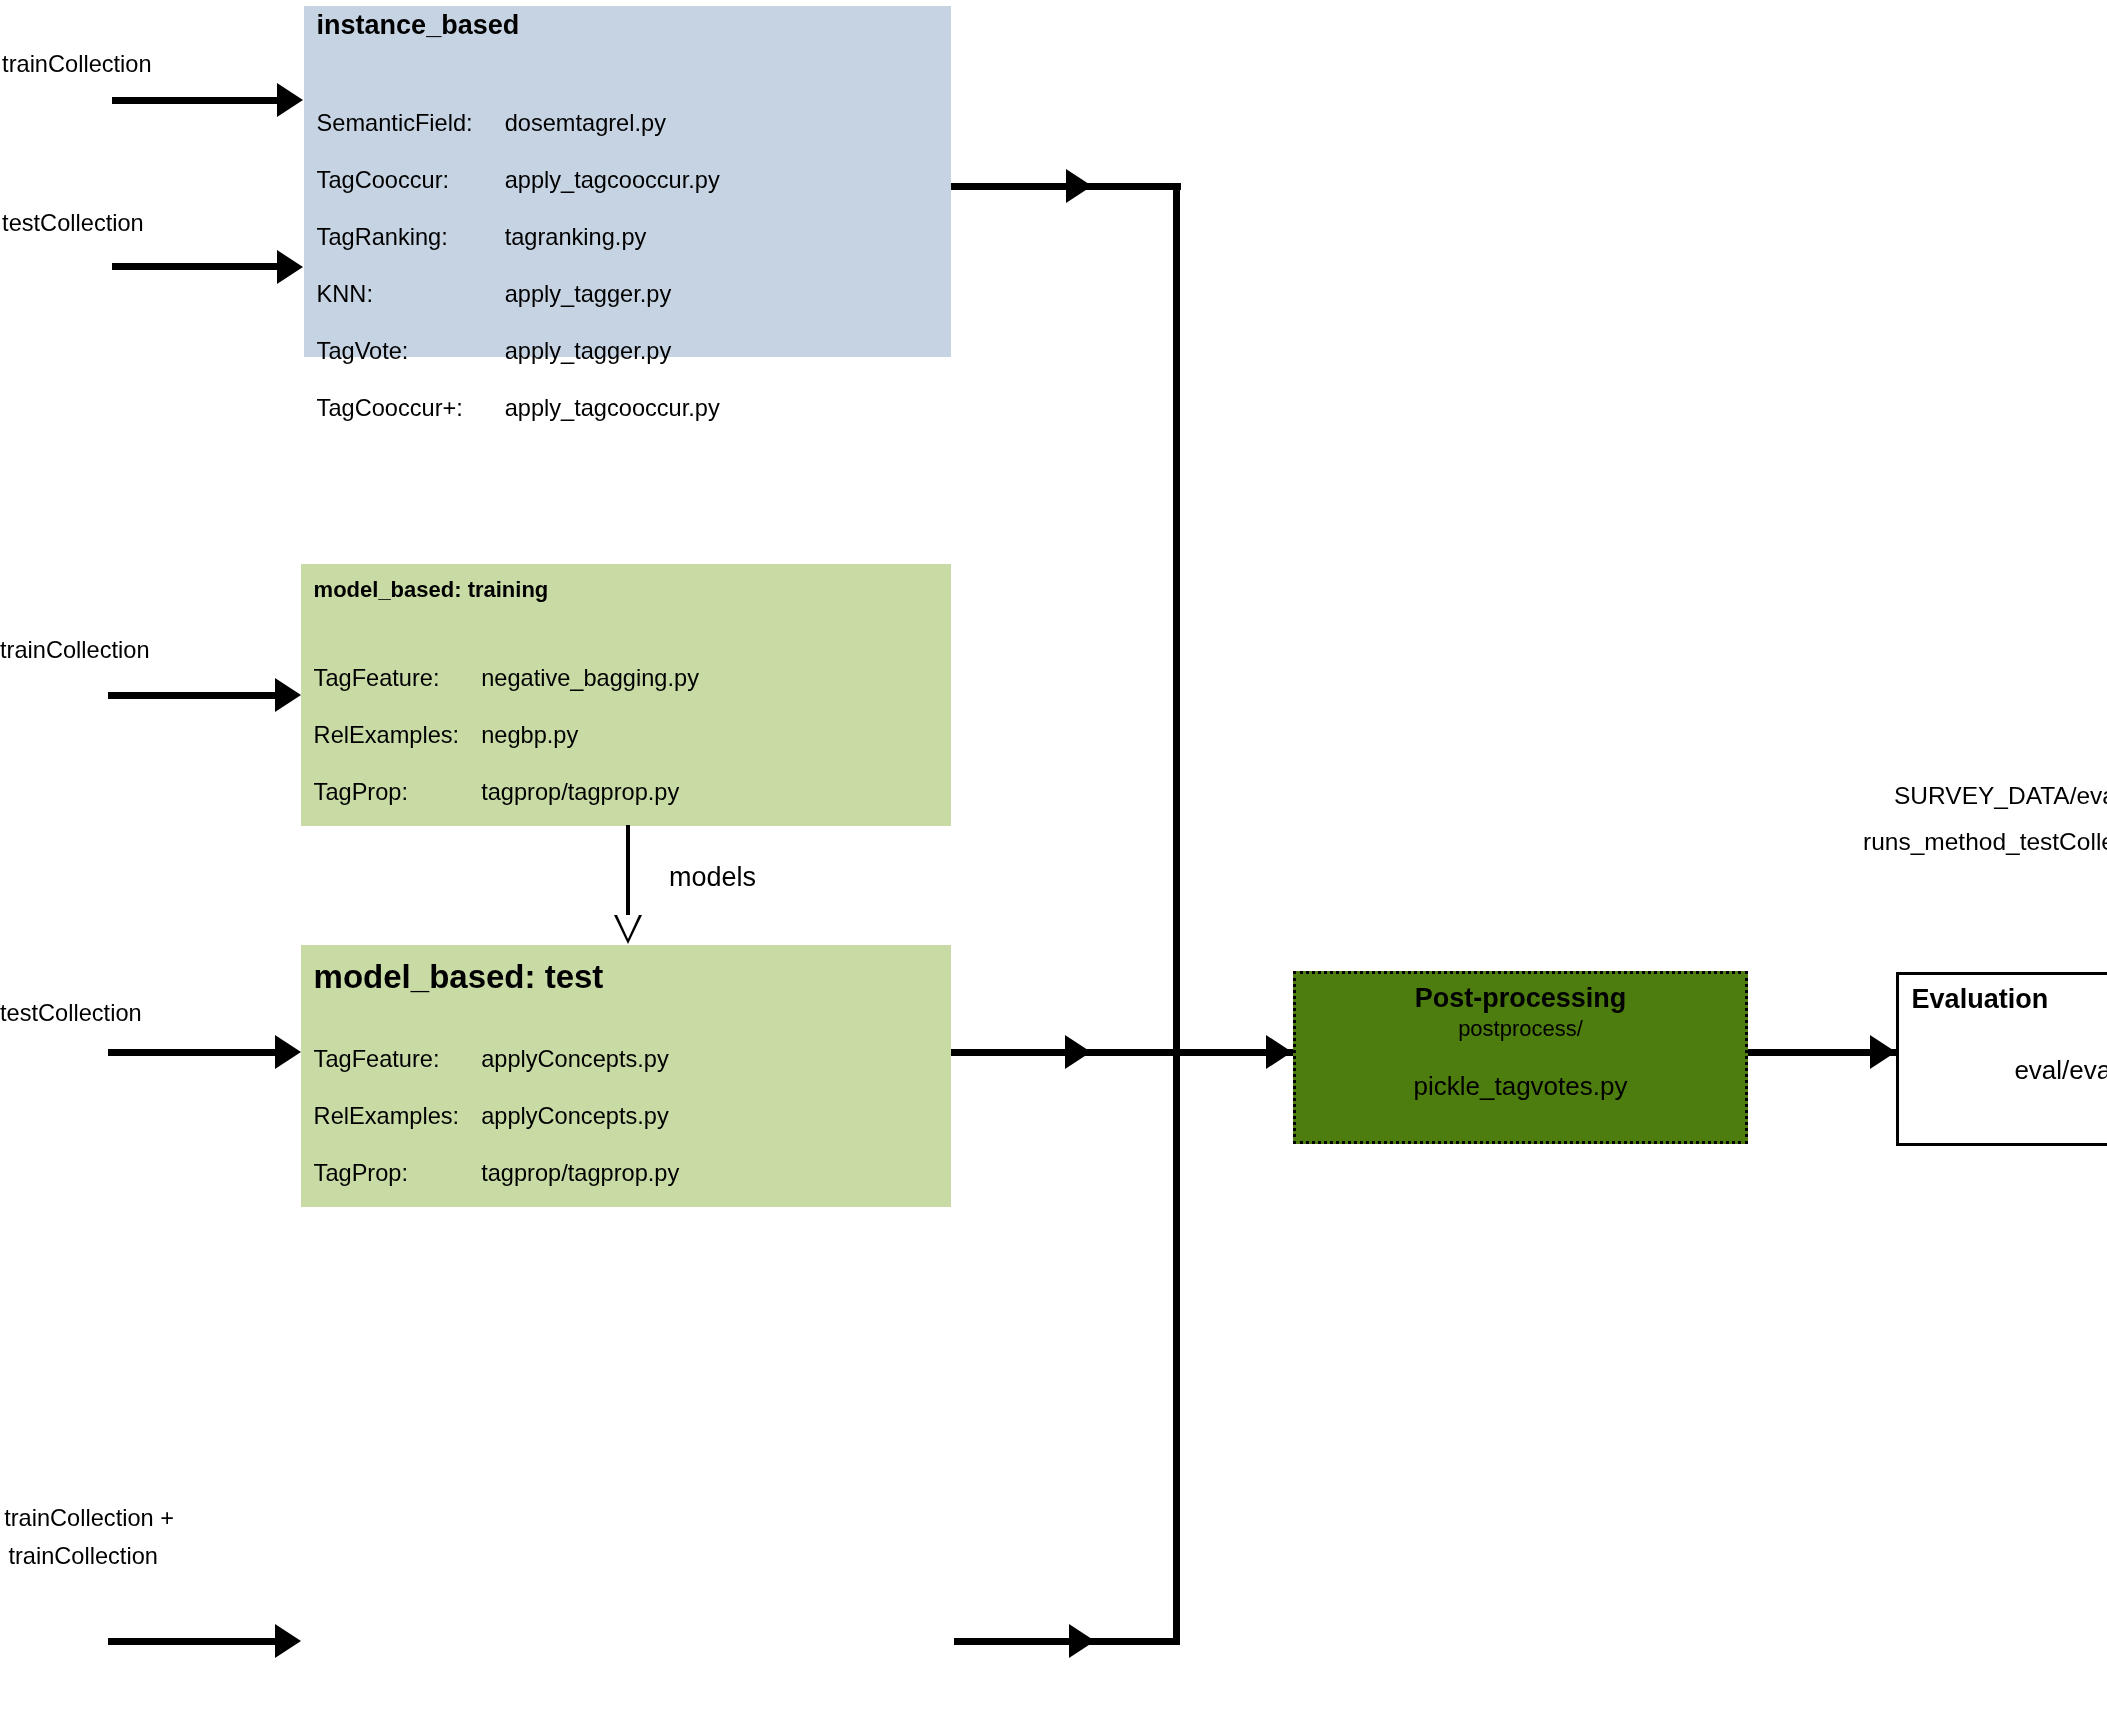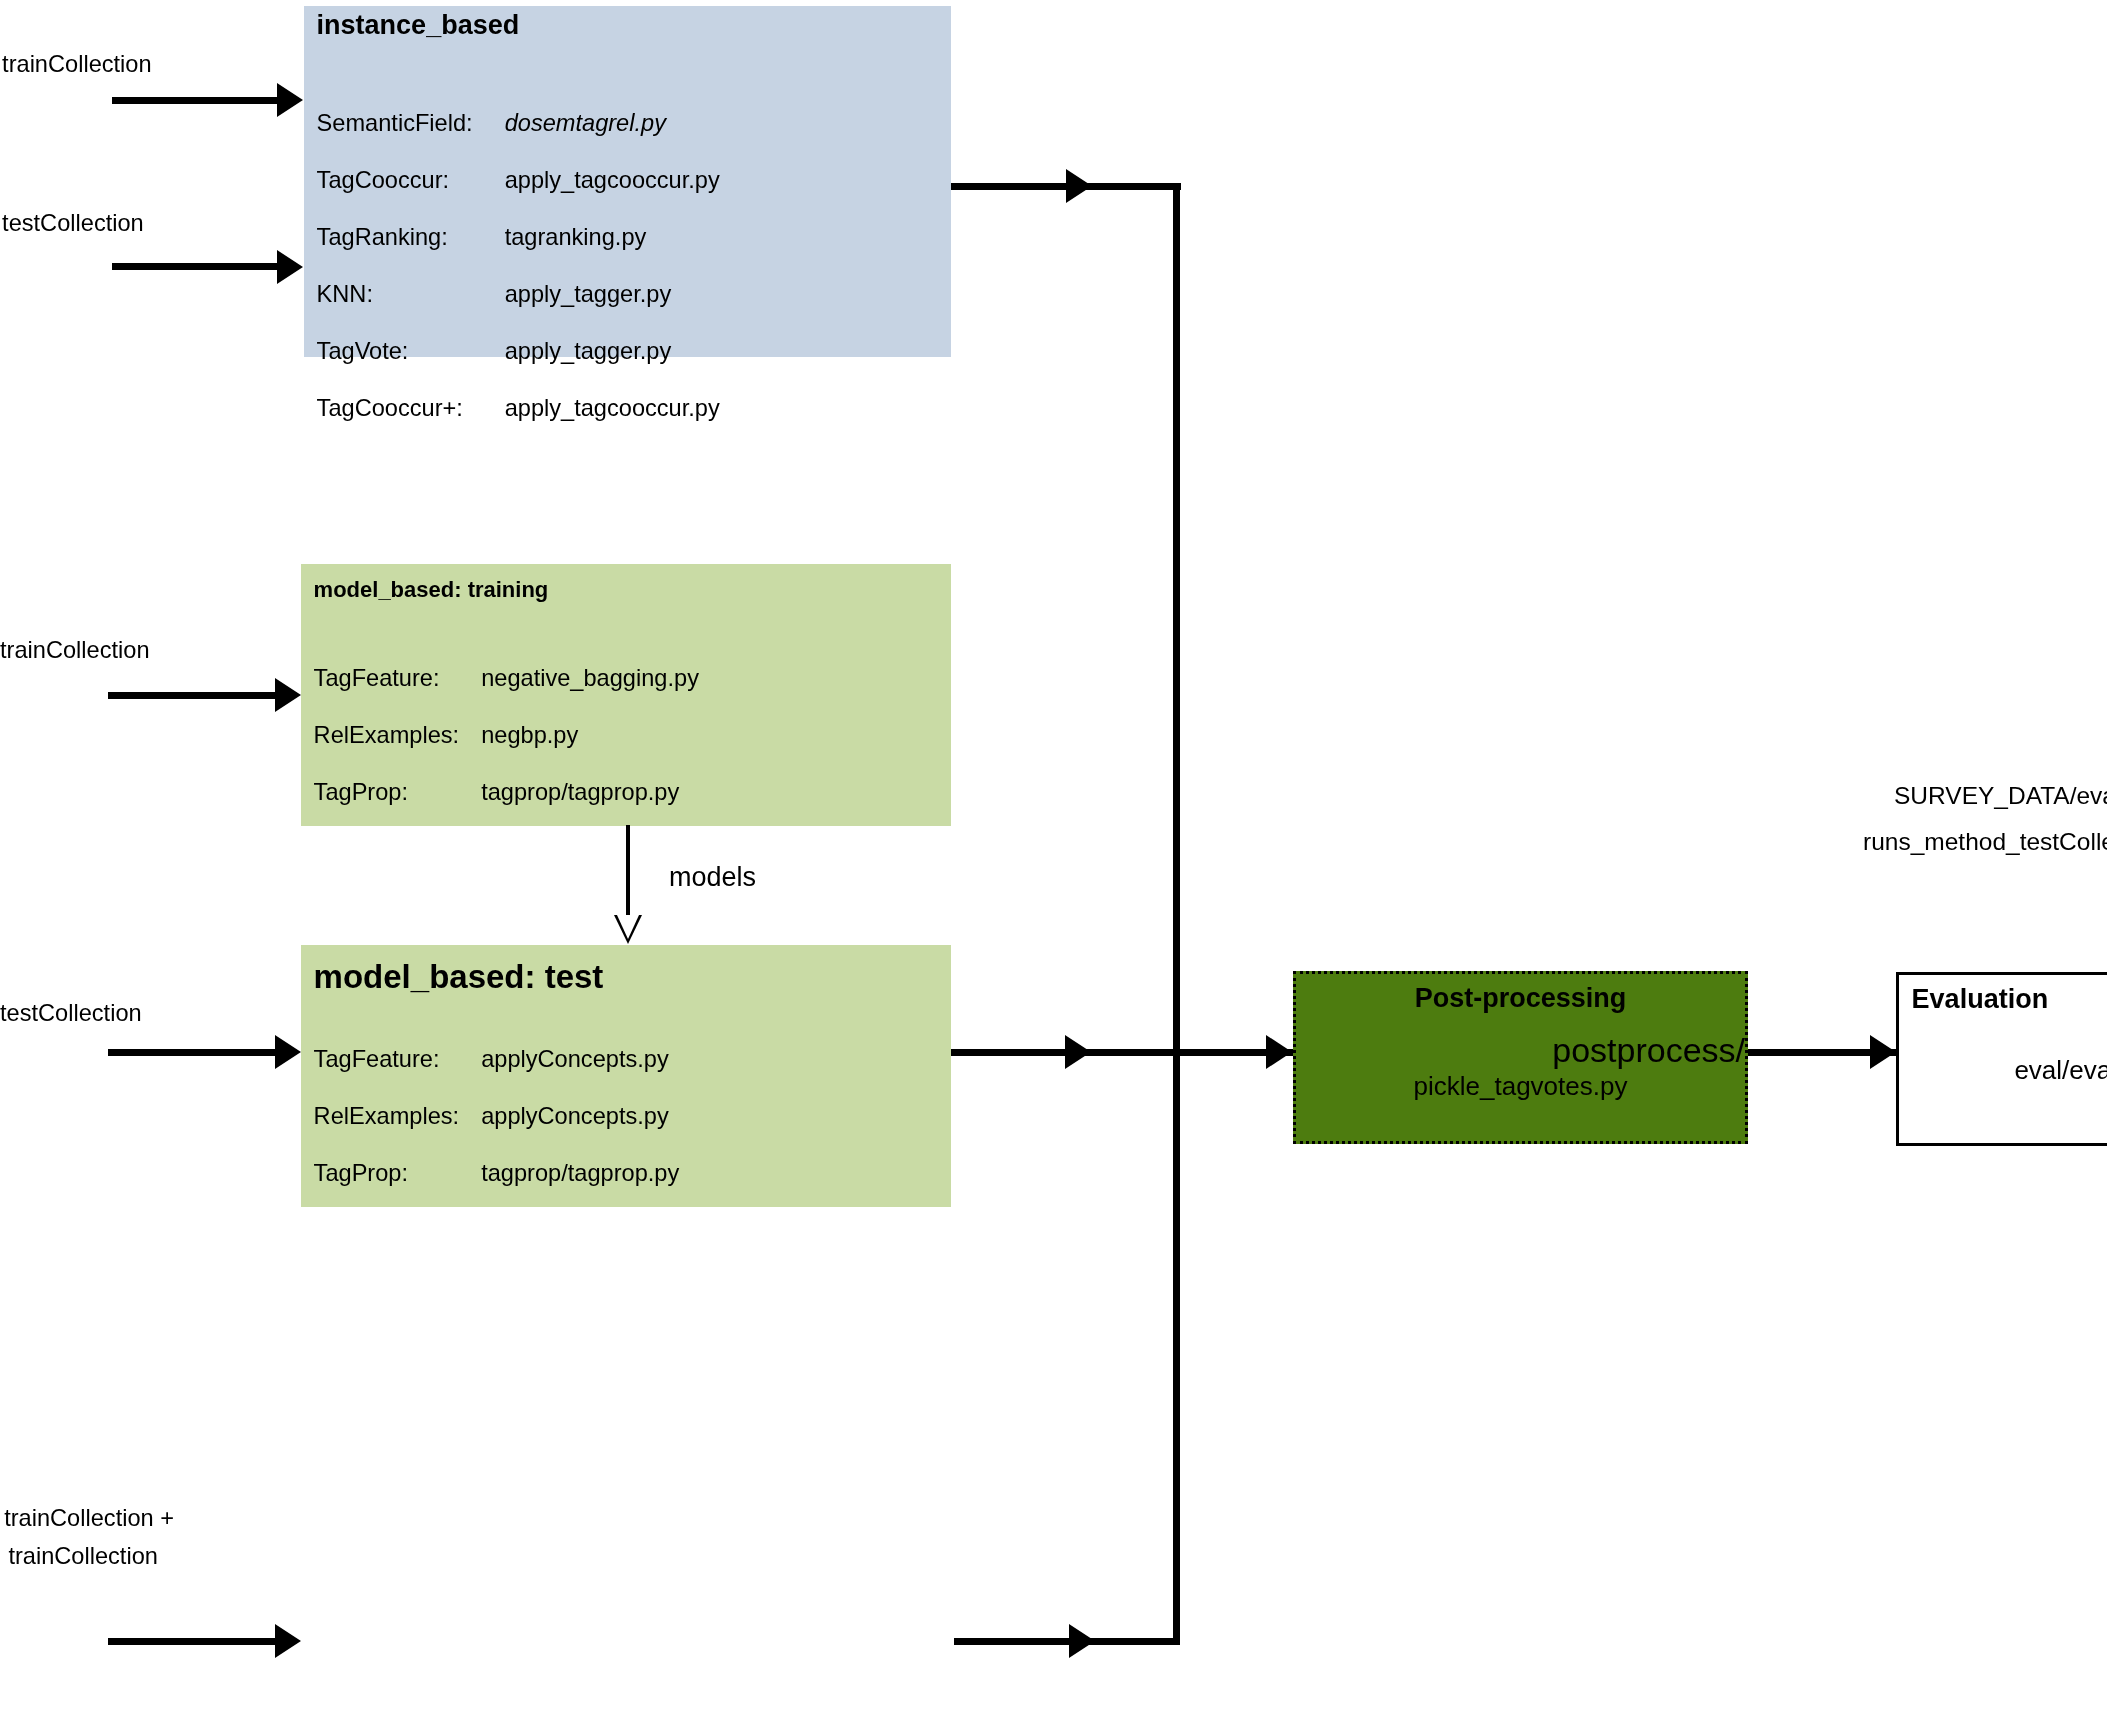--- a/index.html
+++ b/index.html
@@ -86,21 +86,21 @@
 </style>
 </head>
 <body>
 
 <div id="canvas">
 
   <div class="box" id="box-instance">
     <div class="box-title txt" style="left:12.6px; top:4.2px; font-size:27px;">instance_based</div>
     <div class="rows" style="left:12.6px; top:100px; font-size:23.6px; line-height:35px;">
       <span class="k">SemanticField:</span>
-      <span class="v" style="padding-left:10px;font-style:italic;">dosemtagrel.py</span>
+      <span class="v" style="padding-left:10px;">dosemtagrel.py</span>
       <span class="k">TagCooccur:</span>
       <span class="v" style="padding-left:10px;">apply_tagcooccur.py</span>
       <span class="k">TagRanking:</span>
       <span class="v" style="padding-left:10px;">tagranking.py</span>
       <span class="k">KNN:</span>
       <span class="v" style="padding-left:10px;">apply_tagger.py</span>
       <span class="k">TagVote:</span>
       <span class="v" style="padding-left:10px;">apply_tagger.py</span>
       <span class="k">TagCooccur+:</span>
       <span class="v" style="padding-left:10px;">apply_tagcooccur.py</span>
@@ -127,21 +127,21 @@
       <span class="k" style="min-width:112px;display:inline-block;">RelExamples:</span>
       <span class="v">applyConcepts.py</span>
       <span class="k" style="min-width:112px;display:inline-block;">TagProp:</span>
       <span class="v">tagprop/tagprop.py</span>
     </div>
   </div>
 
 
   <div class="box" id="box-post">
     <div class="box-title txt ctr" style="left:0; top:9.3px; width:100%; font-size:27px;">Post-processing</div>
-    <div class="txt ctr" style="left:0; top:57px; width:100%; font-size:34px;text-align:right;">postprocess/</div>
+    <div class="txt ctr" style="left:0; top:42px; width:100%; font-size:22px;">postprocess/</div>
     <div class="txt ctr" style="left:0; top:97px; width:100%; font-size:26px;">pickle_tagvotes.py</div>
   </div>
 
   <div class="box" id="box-eval">
     <div class="box-title txt" style="left:12.6px; top:9.3px; font-size:27px;">Evaluation</div>
     <div class="txt ctr" style="left:0; top:80px; width:100%; font-size:26px;">eval/eval_pickle.sh</div>
   </div>
 
   <div class="txt" style="left:2.1px; top:51px; font-size:23.6px;">trainCollection</div>
   <div class="txt" style="left:2.1px; top:210px; font-size:23.6px;">testCollection</div>

